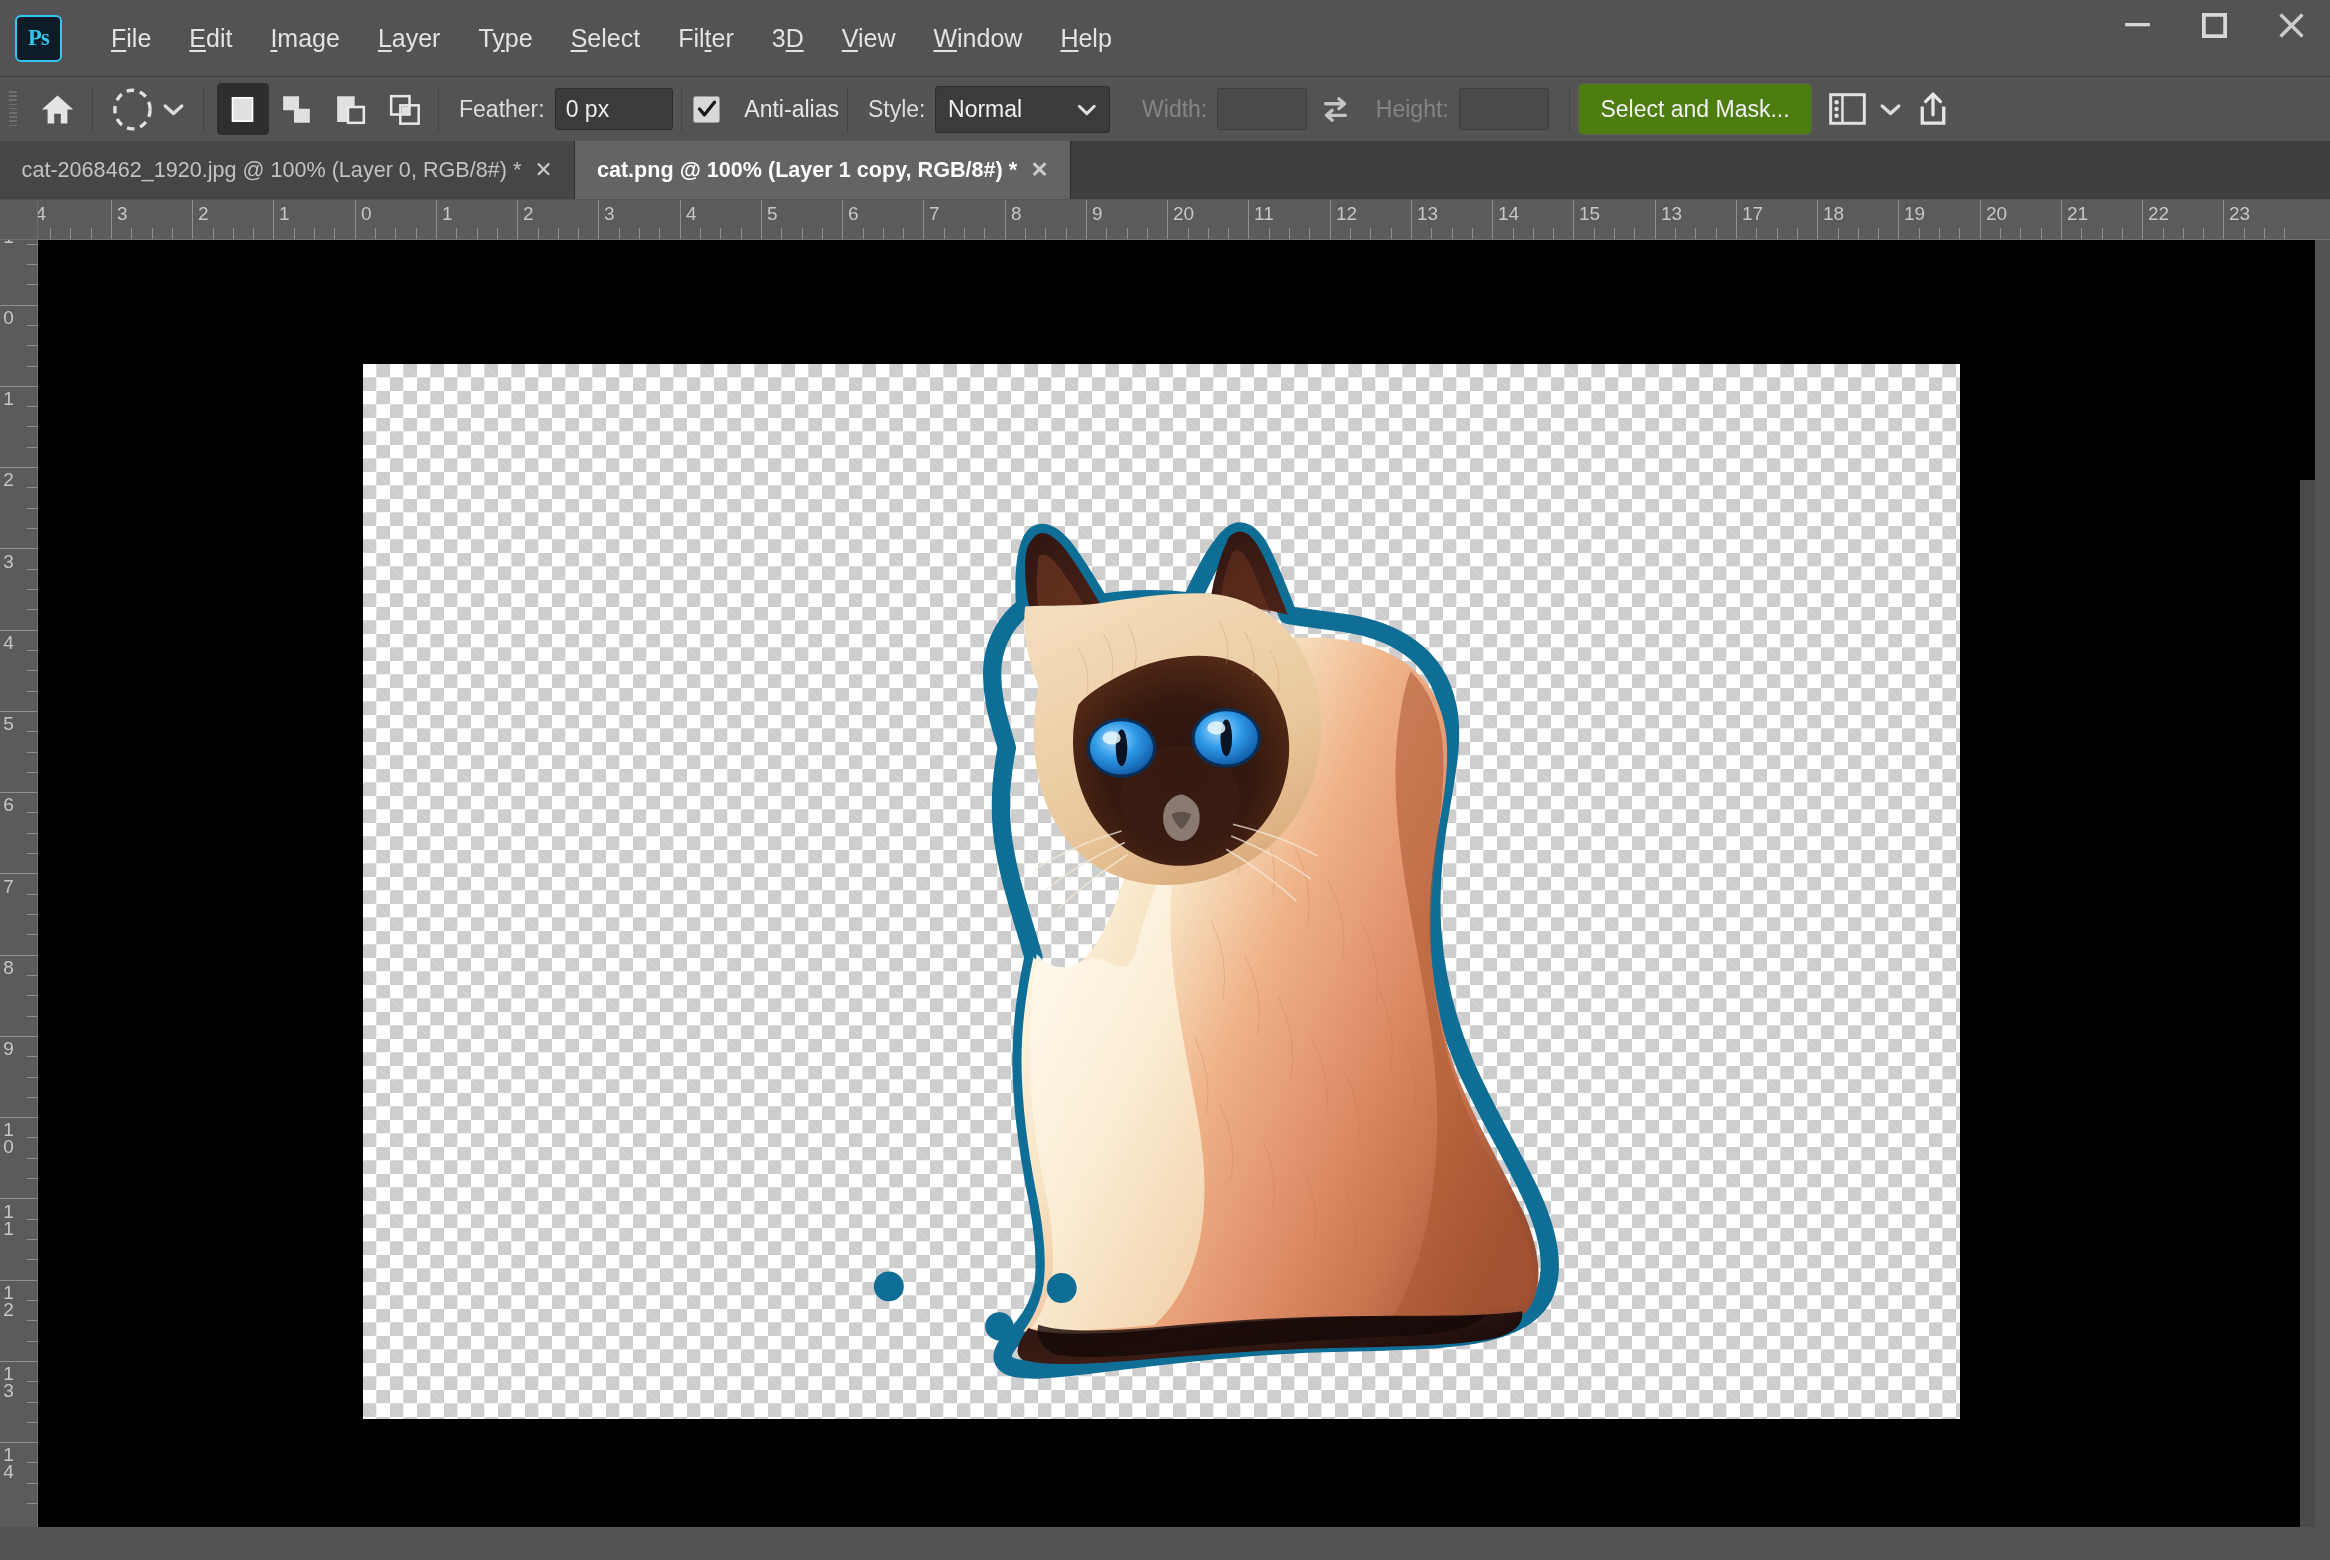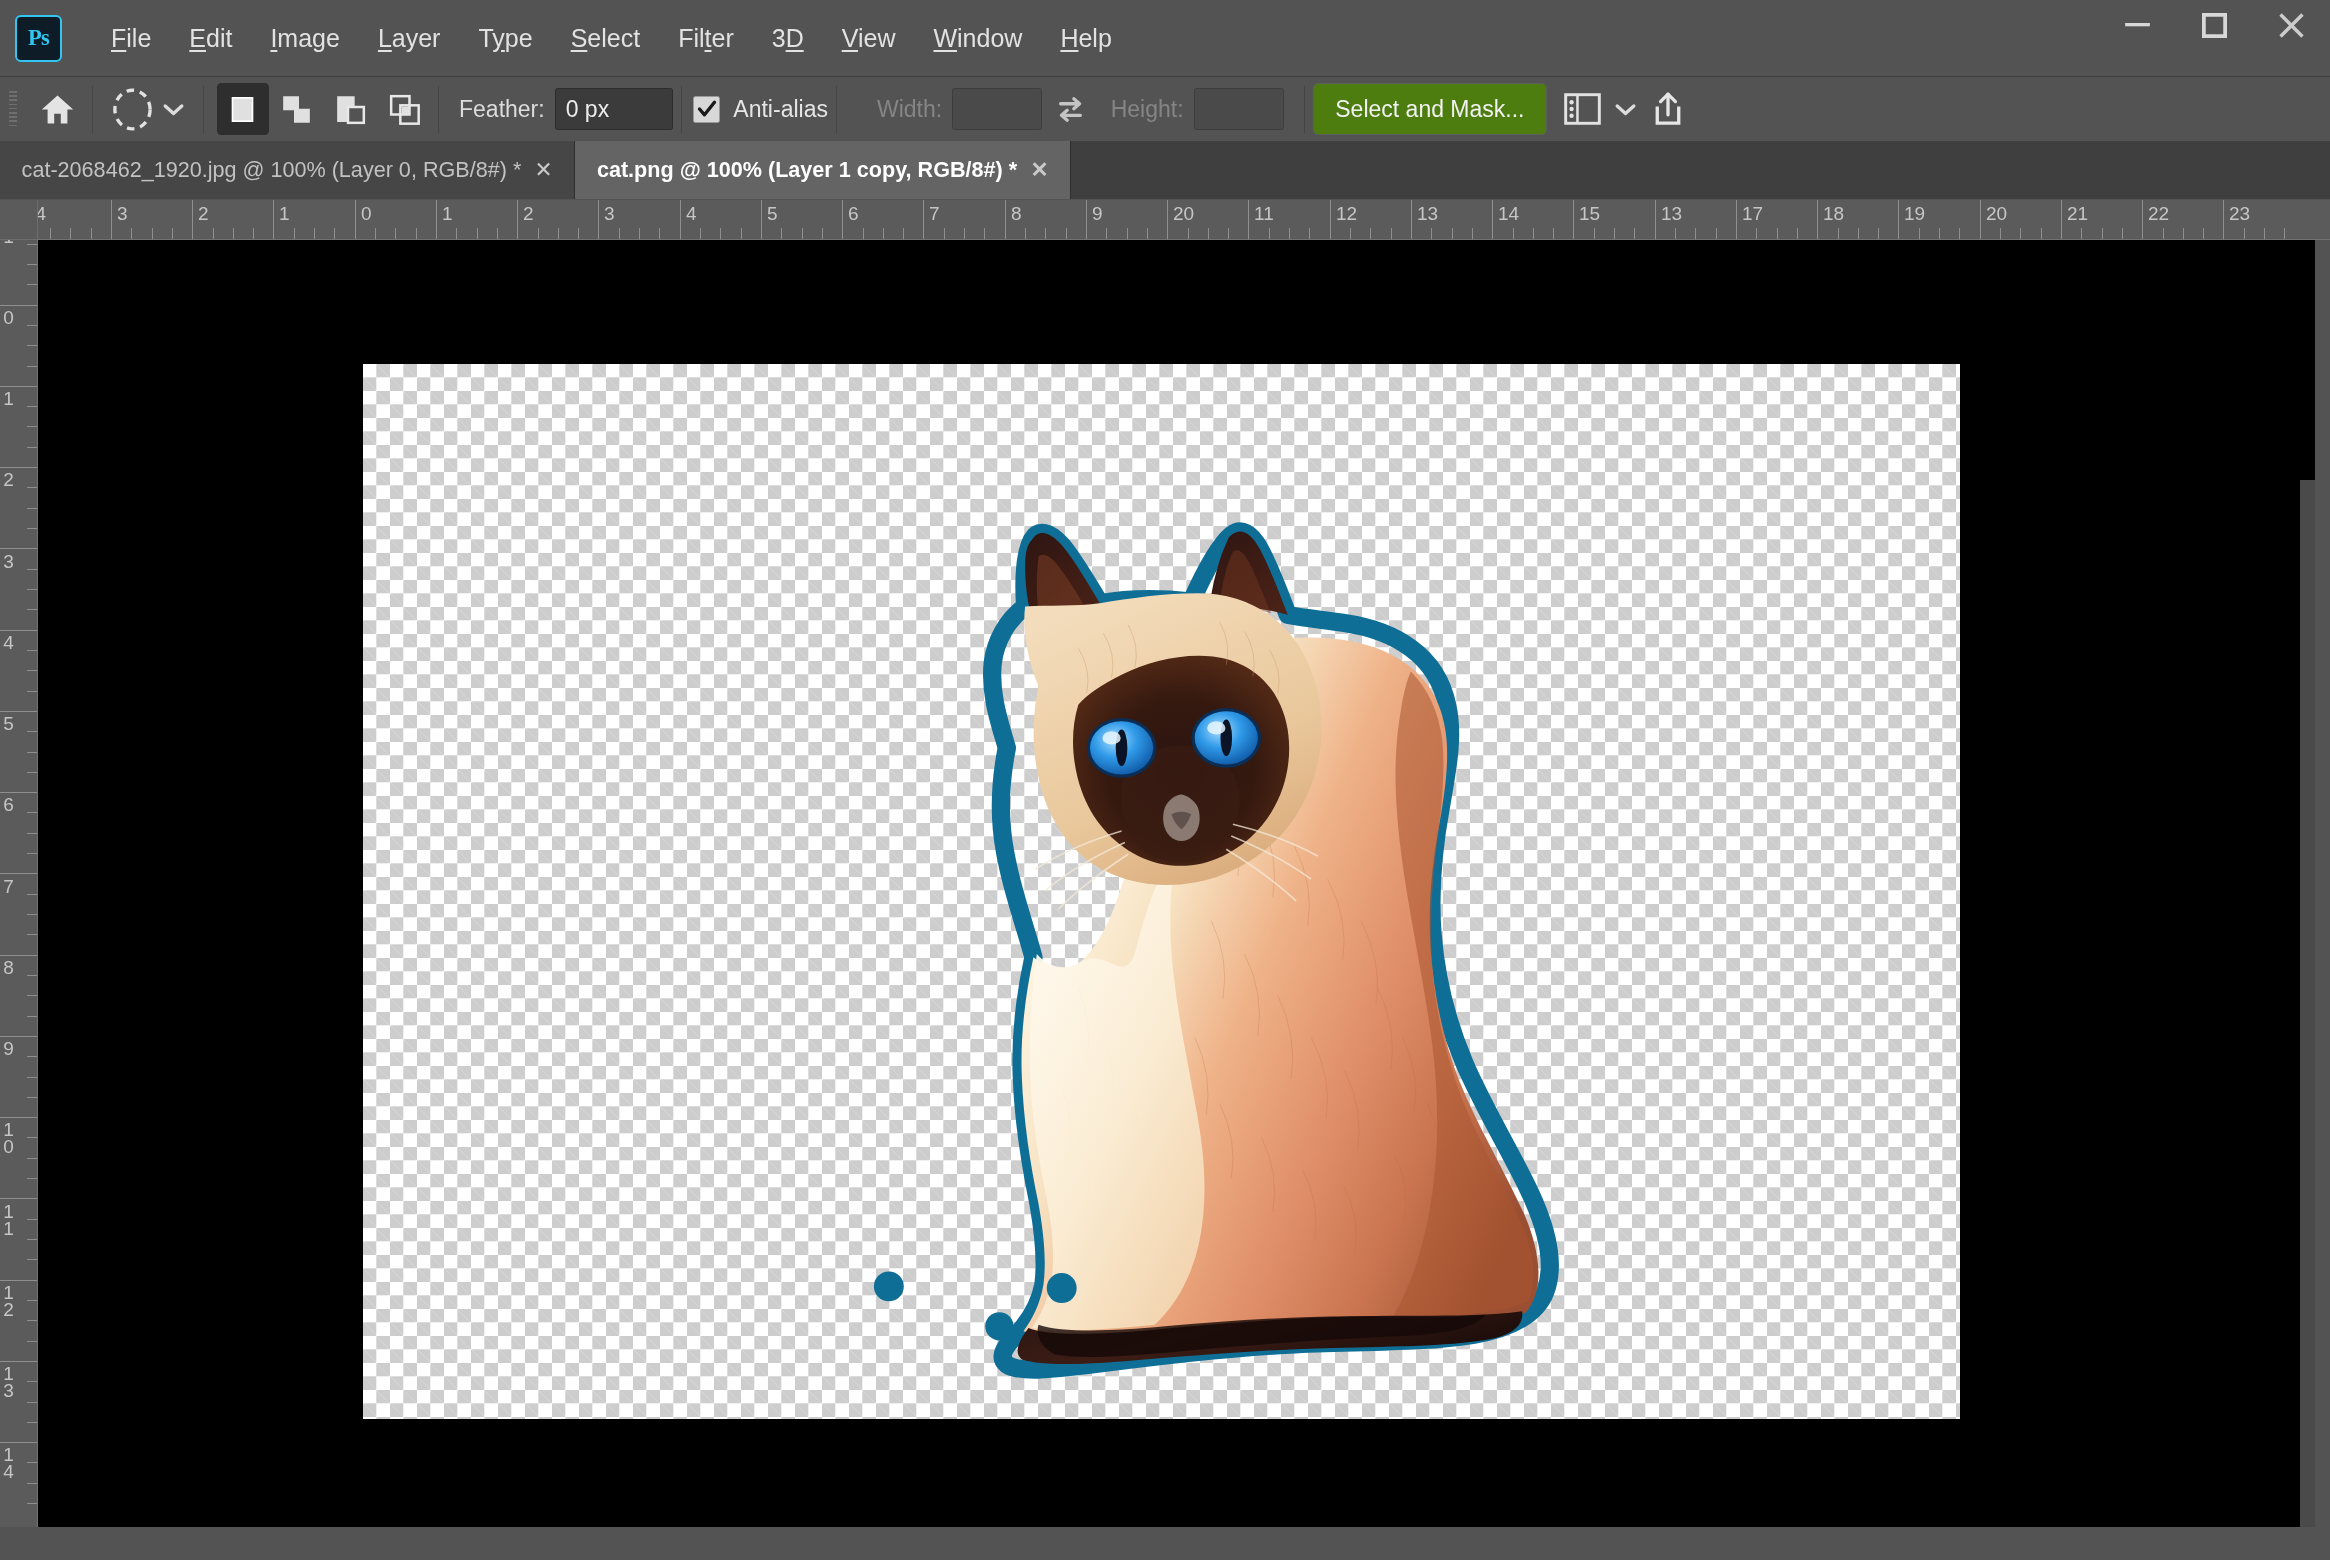--- a/index.html
+++ b/index.html
@@ -78,21 +78,21 @@
 
   .ob-input {
     background:#3b3b3b; border:0.8px solid #2d2d2d; border-radius:2.5px;
     height:42px; color:#ececec; font-size:23px;
     padding:0 10px; display:flex; align-items:center;
     font-family:"Liberation Sans", sans-serif;
   }
   .ob-input.w-feather { width:118px; }
   .ob-input.w-dim { width:90px; background:#4a4a4a; border-color:#3d3d3d; }
 
-  .checkbox-wrap { display:flex; align-items:center; gap:13px; margin-left:3.3px; cursor:default; }
+  .checkbox-wrap { display:flex; align-items:center; gap:24px; margin-left:3.3px; cursor:default; }
   .checkbox {
     width:27px; height:27px; background:#d8d8d8; border:0.8px solid #9a9a9a;
     border-radius:2.5px; display:flex; align-items:center; justify-content:center;
   }
   .checkbox-label { font-size:23px; color:#e6e6e6; }
 
   .ob-select {
     background:#3b3b3b; border:0.8px solid #2d2d2d; border-radius:3.3px;
     height:47px; width:175px; color:#f0f0f0; font-size:23px;
     padding:0 11.6px; display:flex; align-items:center; justify-content:space-between;
@@ -298,20 +298,29 @@
       <div class="checkbox">
         <svg width="20" height="20" viewBox="0 0 24 24">
           <path d="M3 12 L9 19 L21 4" fill="none" stroke="#1a1a1a" stroke-width="4" stroke-linecap="round" stroke-linejoin="round"></path>
         </svg>
       </div>
       <span class="checkbox-label">Anti-alias</span>
     </div>
 
     <div class="ob-sep"></div>
 
+    <div class="ob-item">
+      <span class="ob-label">Style:</span>
+      <div class="ob-select">
+        <span>Normal</span>
+        <svg width="21.6" height="15" viewBox="0 0 26 18">
+          <path d="M4 5 L13 14 L22 5" fill="none" stroke="#e0e0e0" stroke-width="3.5" stroke-linecap="round" stroke-linejoin="round"></path>
+        </svg>
+      </div>
+    </div>
 
     <div class="ob-item" style="margin-left:20px;">
       <span class="ob-label disabled">Width:</span>
       <div class="ob-input w-dim"></div>
     </div>
 
     <div class="swap-btn">
       <svg width="33" height="33" viewBox="0 0 40 40">
         <path d="M8 13 H30 M24 7 L31 13 L24 19" fill="none" stroke="#c4c4c4" stroke-width="4" stroke-linecap="round" stroke-linejoin="round"></path>
         <path d="M32 27 H10 M16 21 L9 27 L16 33" fill="none" stroke="#c4c4c4" stroke-width="4" stroke-linecap="round" stroke-linejoin="round"></path>

